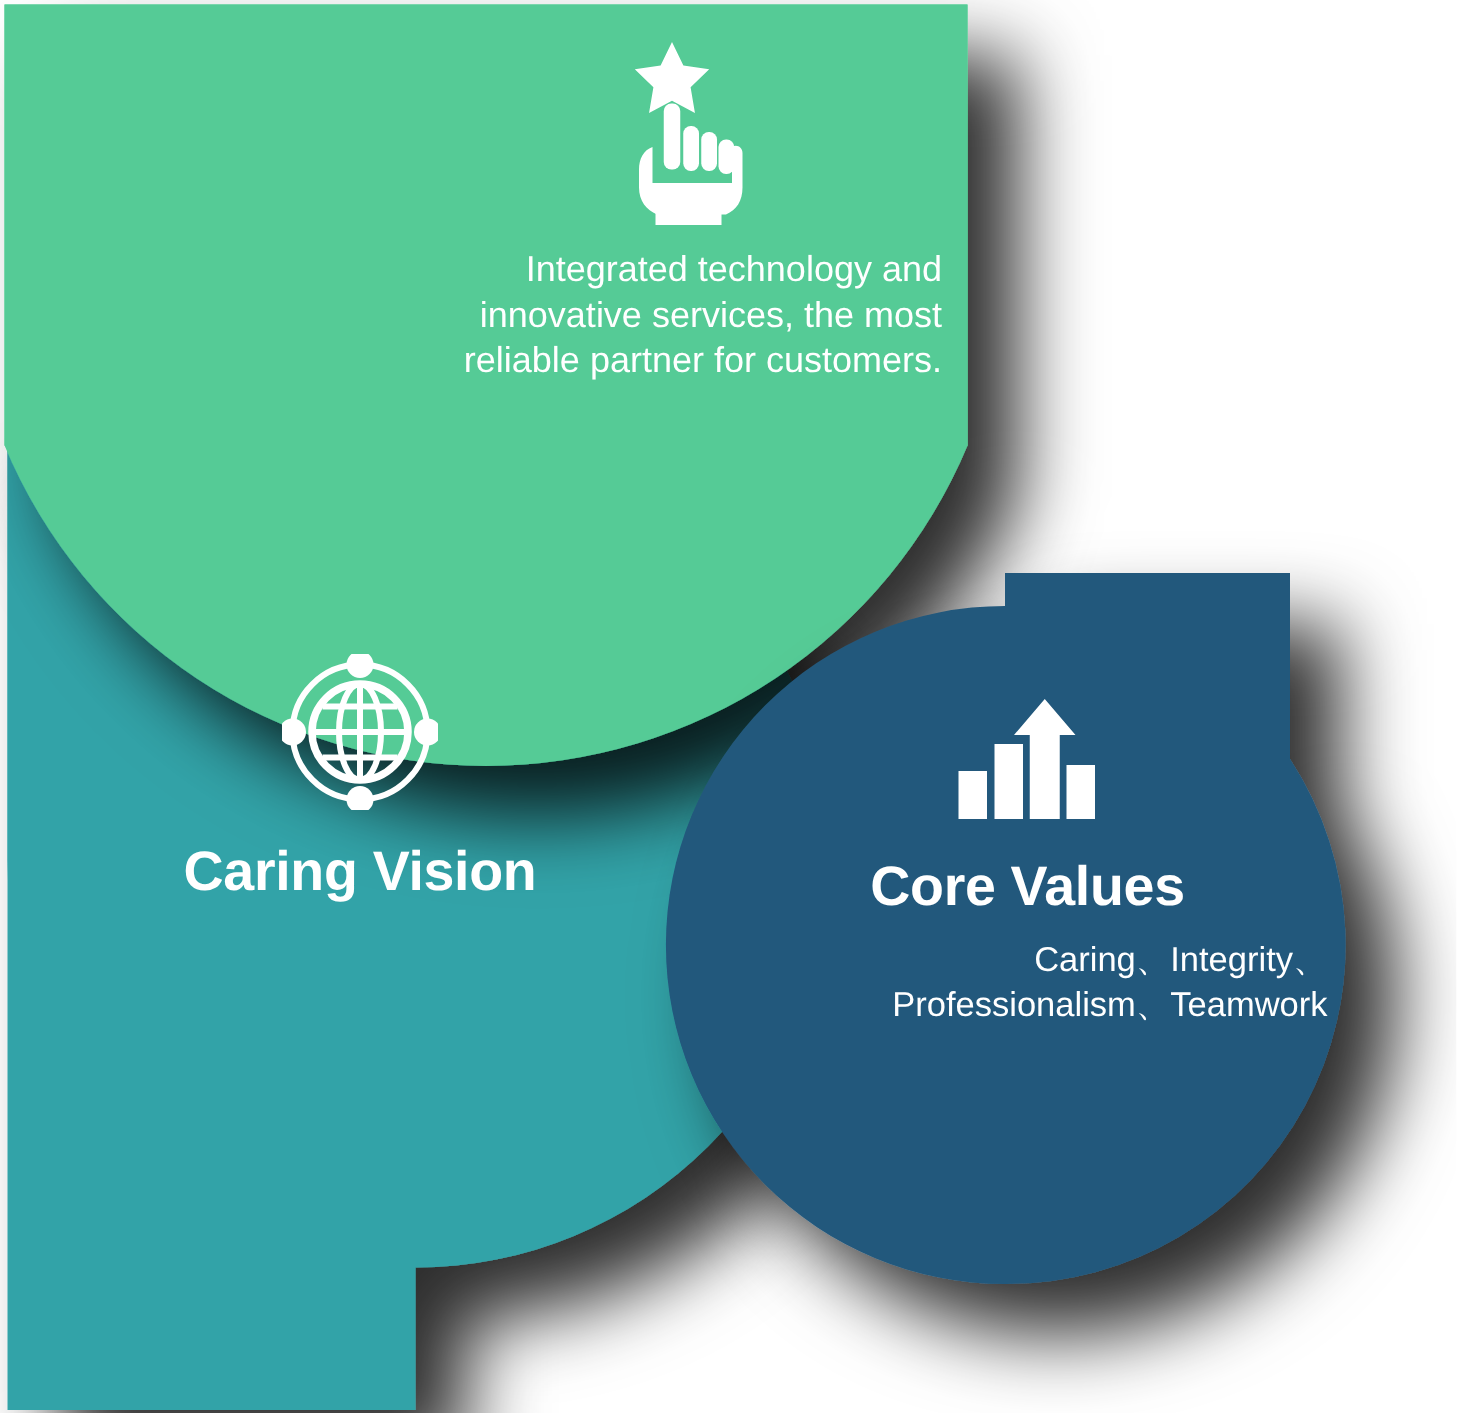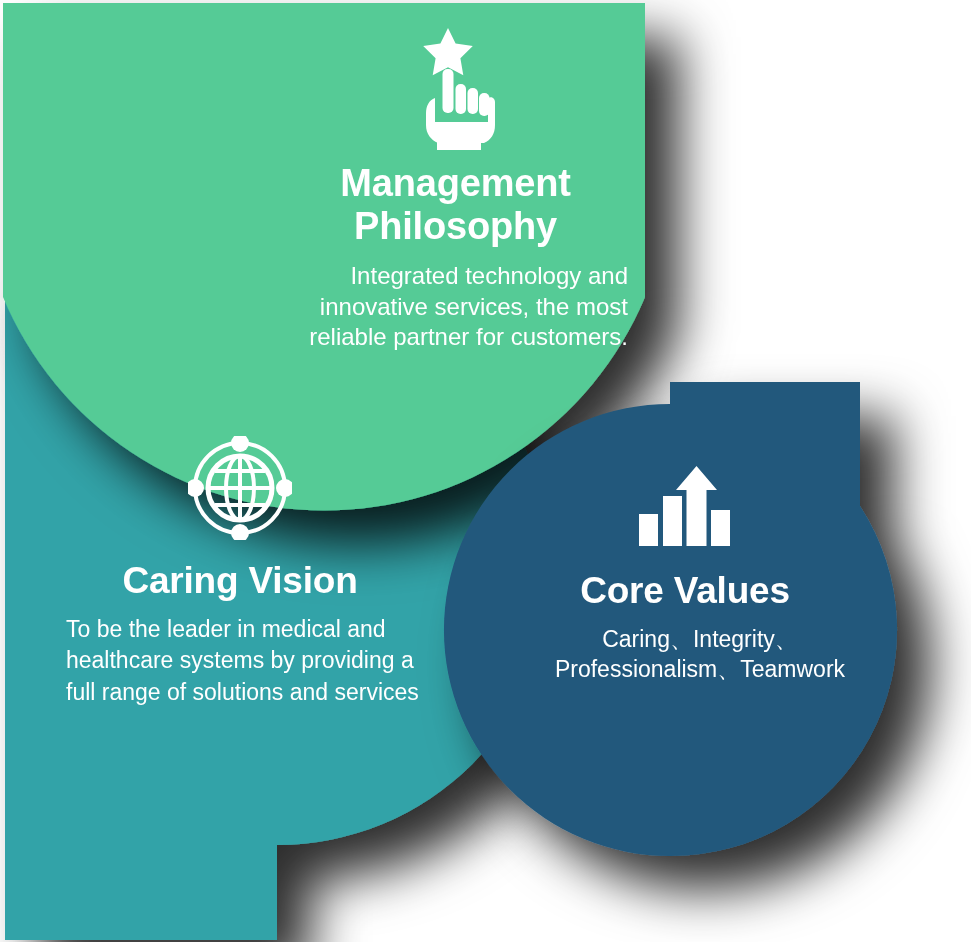--- a/index.html
+++ b/index.html
@@ -89,21 +89,21 @@
     width: 400px;
   }
   #panel-corevalues .icon-wrap { height: 100px; }
   #panel-corevalues .title {
     font-size: 37px;
     margin-top: 22px;
   }
   #panel-corevalues .body {
     font-size: 23px;
     margin-top: 12px;
-    text-align: center;
+    text-align: right;
     padding-left: 30px;
     line-height: 1.32;
   }
 
   .icon-svg { display: block; }
 </style>
 </head>
 <body>
 
 <div id="infographic">
@@ -155,21 +155,20 @@
 
         <rect x="42.5" y="58" width="10.5" height="30" rx="5" fill="#ffffff"></rect>
         <rect x="54.5" y="62" width="10.5" height="26" rx="5" fill="#ffffff"></rect>
         <rect x="66" y="67" width="10.5" height="23" rx="5" fill="#ffffff"></rect>
 
         <path d="M22 72 c-6 2 -9 8 -9 15 v12 c0 9 5 15 12 18 h46 c7 -3 11 -9 11 -18 V76 c0 -4 -4 -6 -7 -4 v24 H22 Z" fill="#ffffff"></path>
 
         <rect x="24" y="104" width="44" height="20" fill="#ffffff"></rect>
       </svg>
     </div>
-    <div class="title">Management Philosophy</div>
     <div class="body">Integrated technology and innovative services, the most reliable partner for customers.</div>
   </div>
 
   <div class="panel" id="panel-vision">
     <div class="icon-wrap">
       <svg class="icon-svg" width="104" height="104" viewBox="0 0 104 104" aria-hidden="true">
 
         <circle cx="52" cy="52" r="45" fill="none" stroke="#ffffff" stroke-width="4"></circle>
 
         <circle cx="52" cy="7" r="9" fill="#ffffff"></circle>
@@ -181,21 +180,20 @@
 
         <ellipse cx="52" cy="52" rx="14" ry="32" fill="none" stroke="#ffffff" stroke-width="4"></ellipse>
         <line x1="52" y1="20" x2="52" y2="84" stroke="#ffffff" stroke-width="4"></line>
 
         <line x1="21" y1="52" x2="83" y2="52" stroke="#ffffff" stroke-width="4"></line>
         <line x1="27" y1="35" x2="77" y2="35" stroke="#ffffff" stroke-width="4"></line>
         <line x1="27" y1="69" x2="77" y2="69" stroke="#ffffff" stroke-width="4"></line>
       </svg>
     </div>
     <div class="title">Caring Vision</div>
-    <div class="body">To be the leader in medical and healthcare  systems by providing a full range of solutions and services</div>
   </div>
 
   <div class="panel" id="panel-corevalues">
     <div class="icon-wrap">
       <svg class="icon-svg" width="96" height="84" viewBox="0 0 96 84" aria-hidden="true">
 
         <rect x="2" y="50" width="19" height="32" fill="#ffffff"></rect>
         <rect x="26" y="32" width="19" height="50" fill="#ffffff"></rect>
         <rect x="74" y="46" width="19" height="36" fill="#ffffff"></rect>
 

